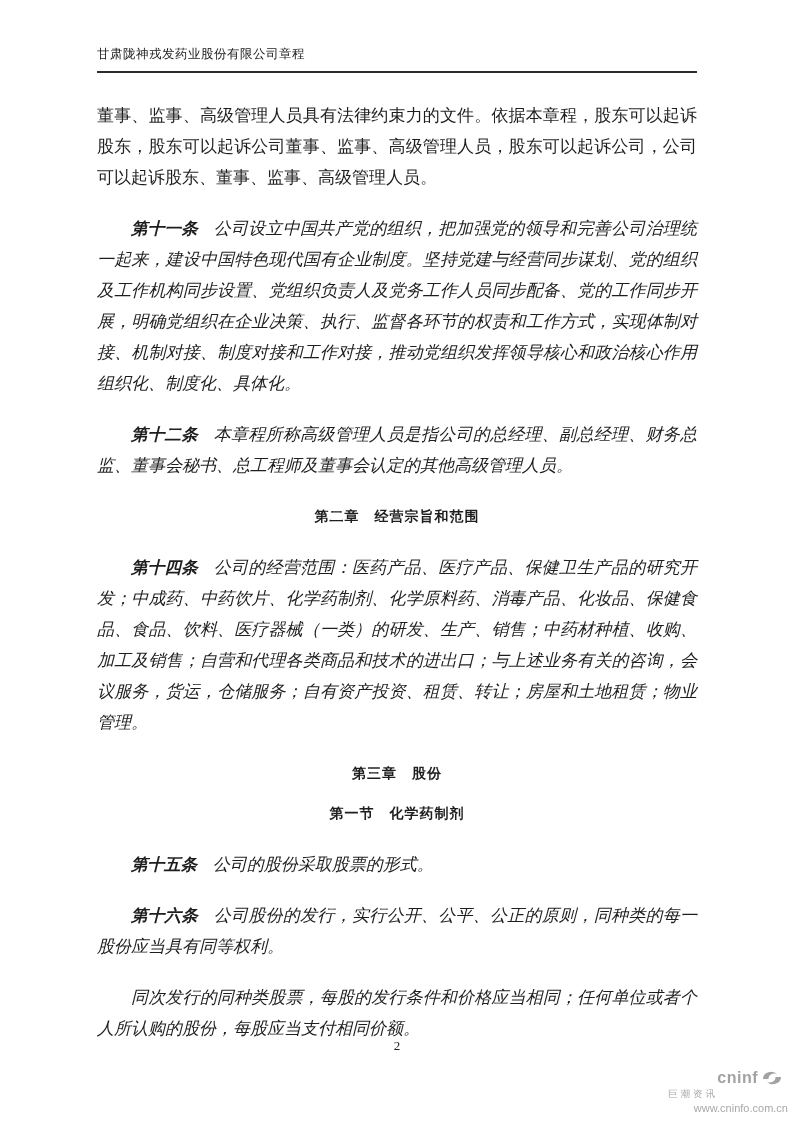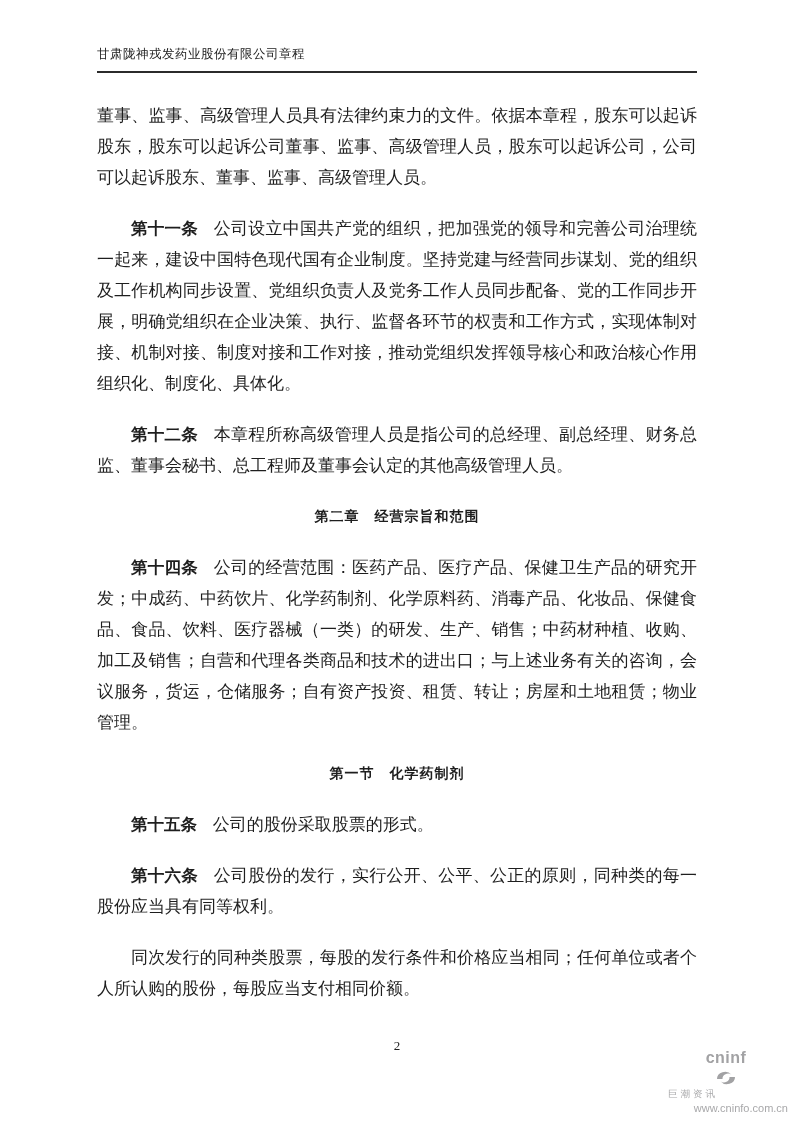--- a/index.html
+++ b/index.html
@@ -39,20 +39,21 @@
     right: 96px;
     font-size: 17px;
     line-height: 31px;
     text-align: justify;
   }
   .doc-body p {
     margin: 20px 0;
   }
   .doc-body p.indent {
     text-indent: 2em;
+    font-style: italic;
   }
   .article-num {
     font-weight: bold;
     margin-right: 0.95em;
     font-family: "Liberation Sans", "DejaVu Sans", sans-serif;
     font-size: 16.5px;
   }
   .heading {
     font-weight: bold;
     text-align: center;
@@ -80,21 +81,20 @@
     color: #a5a5a7;
     text-align: center;
     user-select: none;
   }
   .cninfo-row1 {
     display: flex;
     align-items: center;
     justify-content: flex-end;
     padding-right: 4px;
     gap: 2px;
-    flex-direction: column;
   }
   .cninfo-brand {
     font-family: "Liberation Sans", "DejaVu Sans", sans-serif;
     font-weight: bold;
     font-size: 16px;
     letter-spacing: 0.5px;
     color: #a2a2a4;
   }
   .cninfo-swirl { display: block; }
   .cninfo-name {
@@ -130,20 +130,21 @@
 
     <p class="indent"><span class="article-num">第十一条</span><span>公司设立中国共产党的组织，把加强党的领导和完善公司治理统一起来，建设中国特色现代国有企业制度。坚持党建与经营同步谋划、党的组织及工作机构同步设置、党组织负责人及党务工作人员同步配备、党的工作同步开展，明确党组织在企业决策、执行、监督各环节的权责和工作方式，实现体制对接、机制对接、制度对接和工作对接，推动党组织发挥领导核心和政治核心作用组织化、制度化、具体化。</span></p>
 
     <p class="indent"><span class="article-num">第十二条</span><span>本章程所称高级管理人员是指公司的总经理、副总经理、财务总监、董事会秘书、总工程师及董事会认定的其他高级管理人员。</span></p>
 
     <h2 class="heading">第二章　经营宗旨和范围</h2>
 
 
     <p class="indent"><span class="article-num">第十四条</span><span>公司的经营范围：医药产品、医疗产品、保健卫生产品的研究开发；中成药、中药饮片、化学药制剂、化学原料药、消毒产品、化妆品、保健食品、食品、饮料、医疗器械（一类）的研发、生产、销售；中药材种植、收购、加工及销售；自营和代理各类商品和技术的进出口；与上述业务有关的咨询，会议服务，货运，仓储服务；自有资产投资、租赁、转让；房屋和土地租赁；物业管理。</span></p>
 
+    <h2 class="heading">第三章　股份</h2>
 
     <h3 class="heading">第一节　化学药制剂</h3>
 
     <p class="indent"><span class="article-num">第十五条</span><span>公司的股份采取股票的形式。</span></p>
 
     <p class="indent"><span class="article-num">第十六条</span><span>公司股份的发行，实行公开、公平、公正的原则，同种类的每一股份应当具有同等权利。</span></p>
 
     <p class="indent">同次发行的同种类股票，每股的发行条件和价格应当相同；任何单位或者个人所认购的股份，每股应当支付相同价额。</p>
 
   </main>

